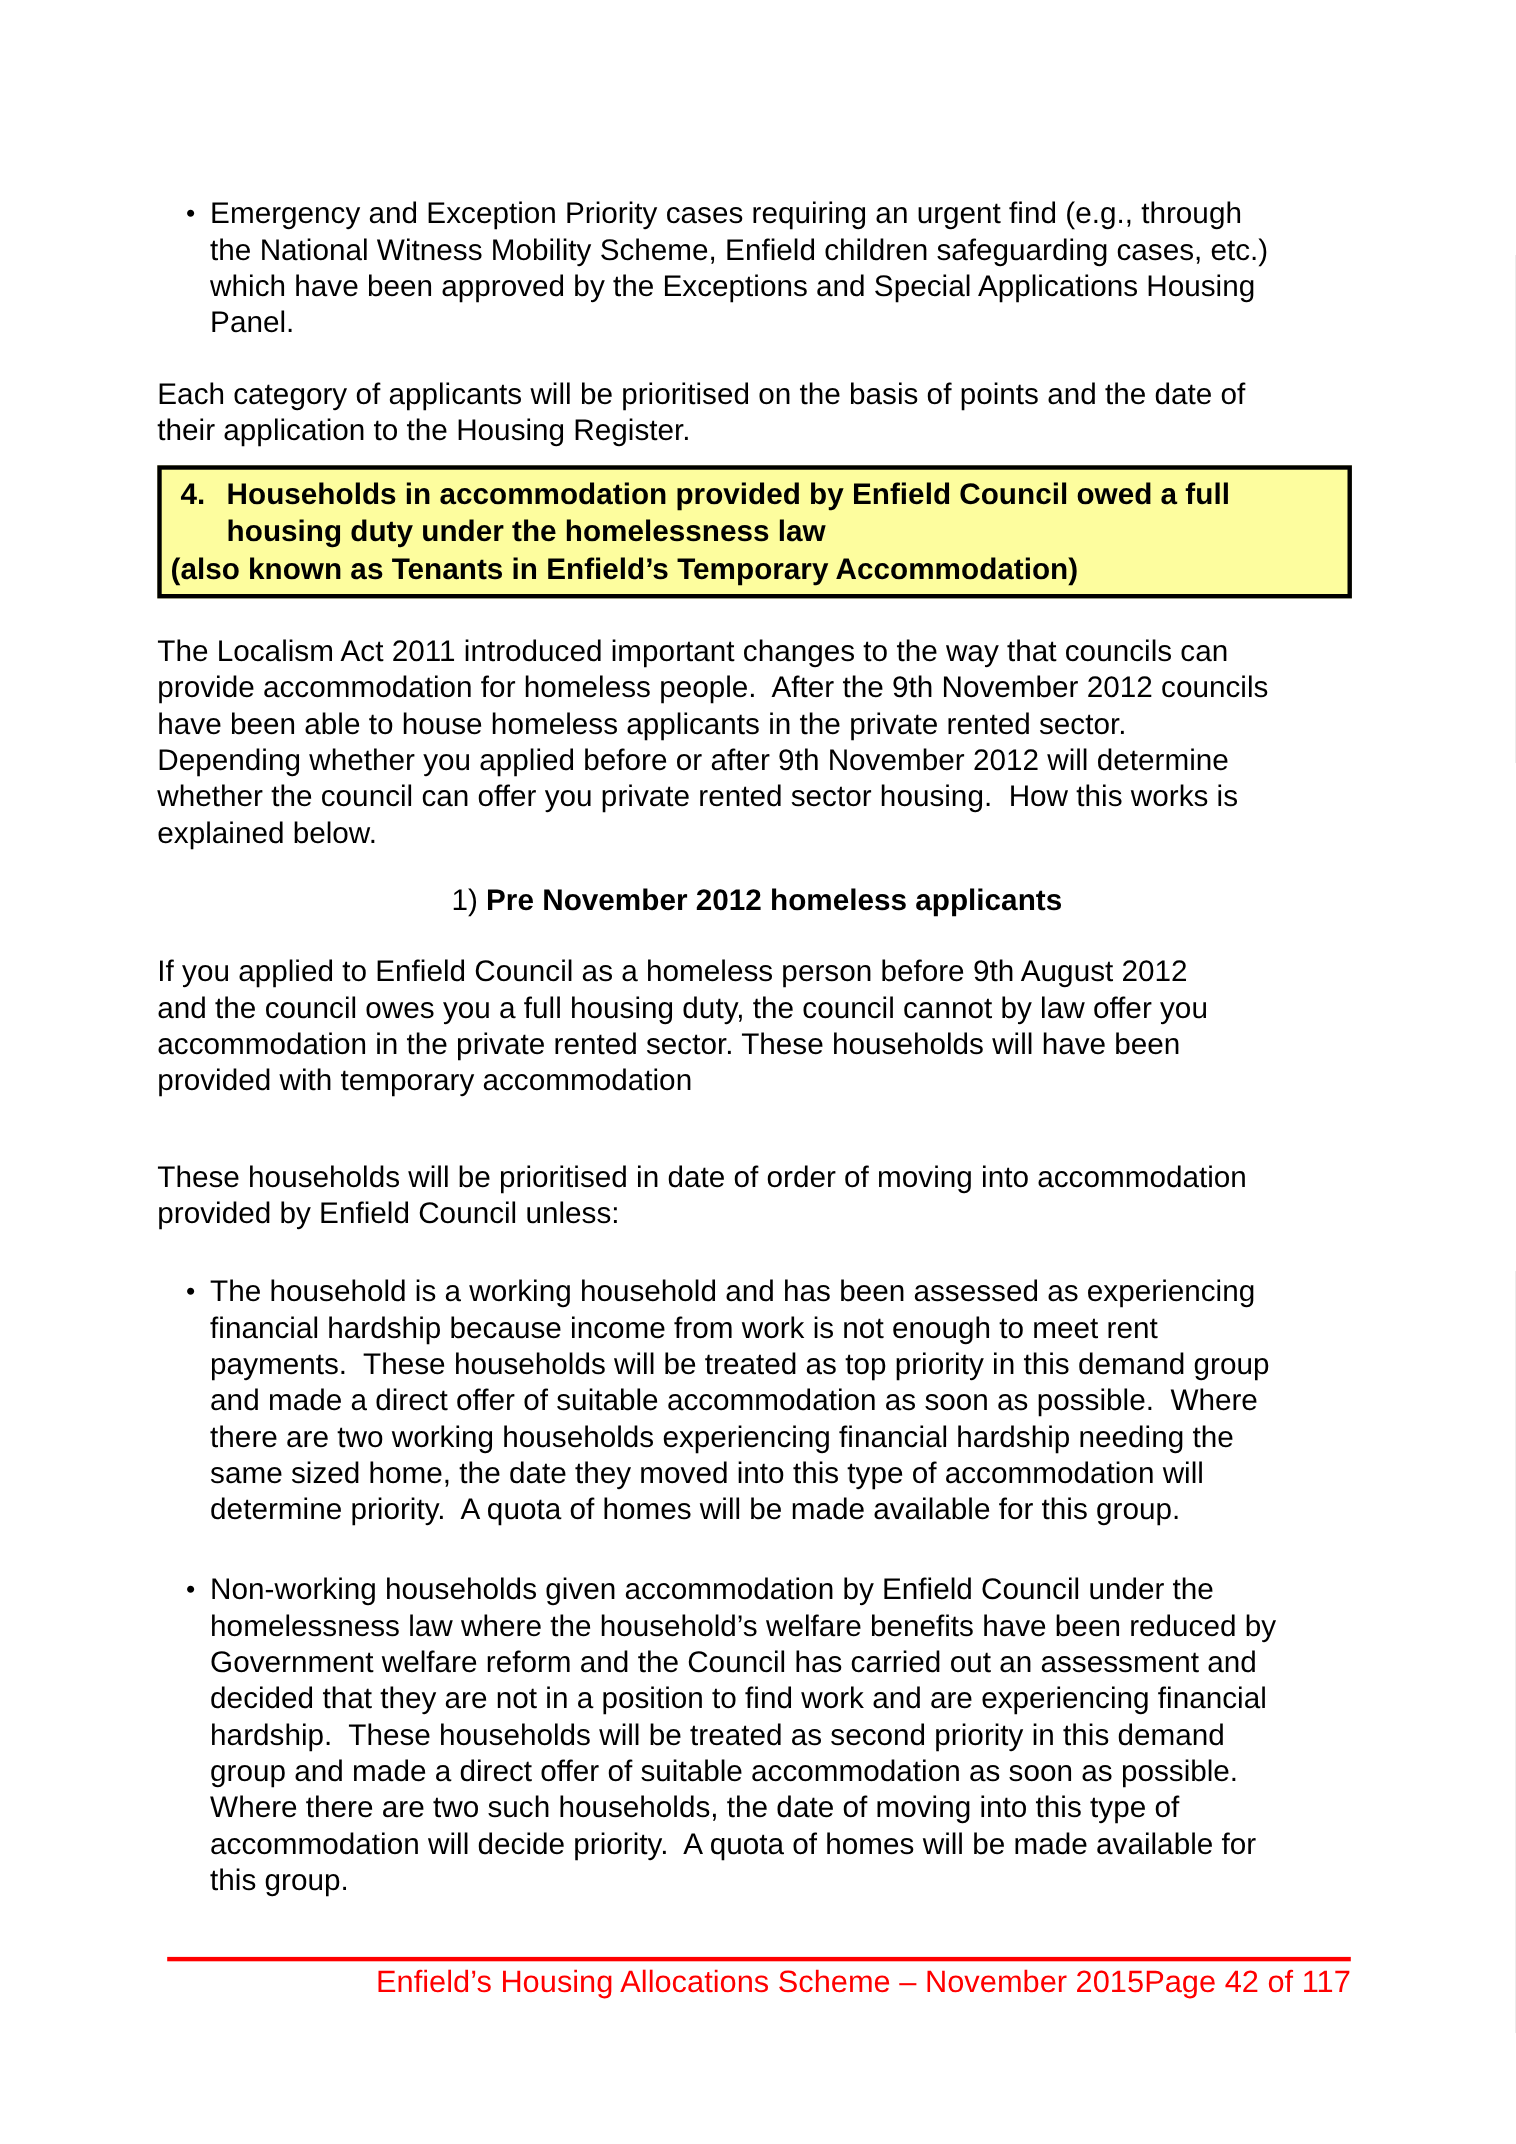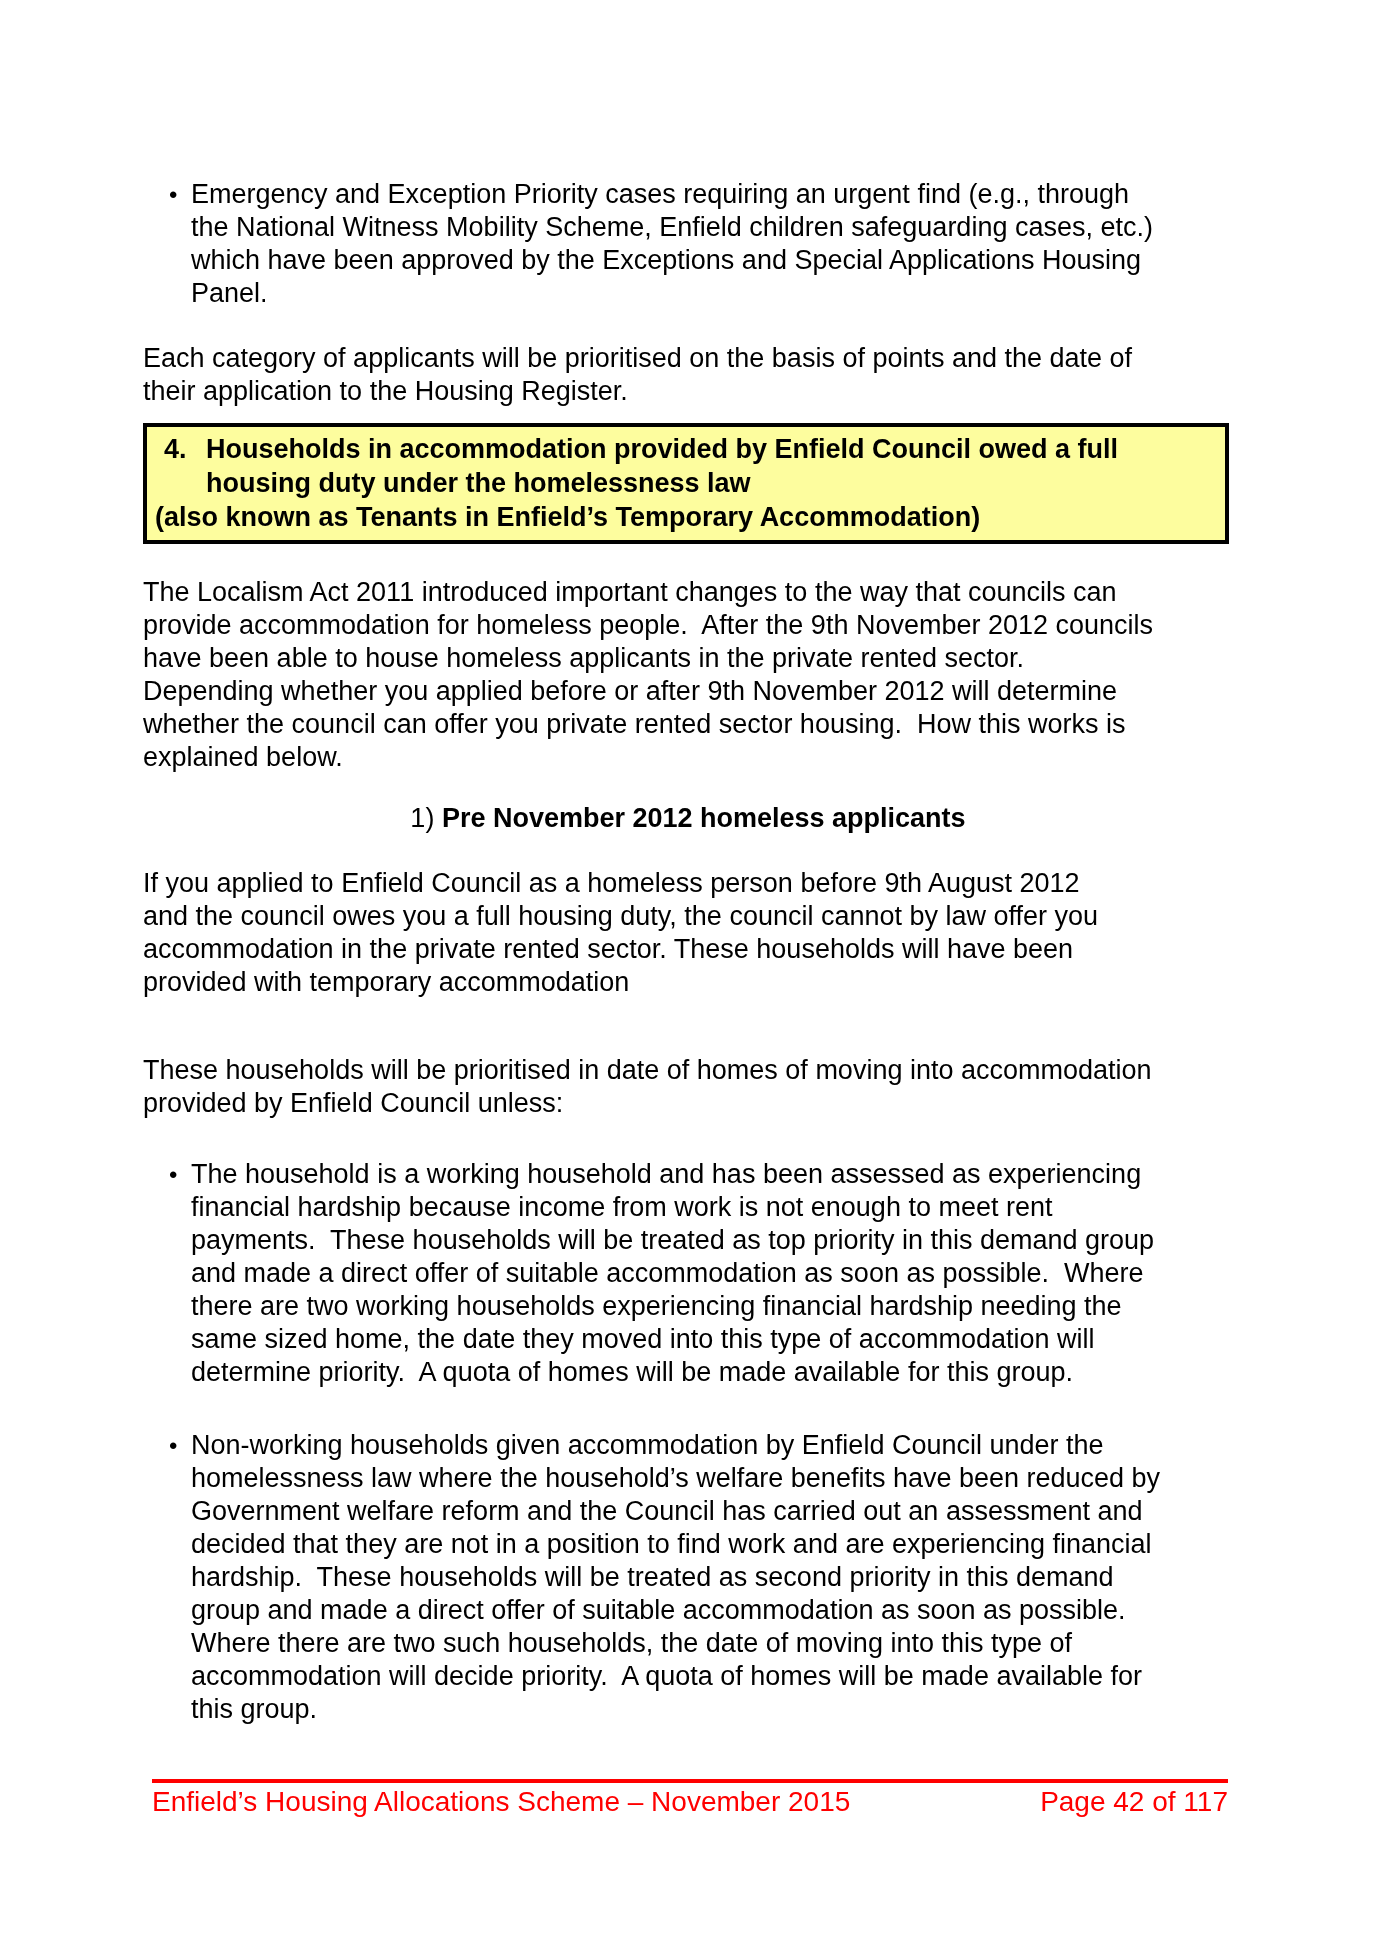--- a/index.html
+++ b/index.html
@@ -72,21 +72,21 @@
   
   .footer {
     position: absolute;
     left: 152px;
     right: 150px;
     top: 1779px;
   }
   .footer-rule { height: 4px; background: var(--footer_red, #ff0000); }
   .footer-row {
     display: flex;
-    justify-content: space-between;
+    justify-content: flex-end;
     color: var(--footer_red, #ff0000);
     margin-top: 2px;
     font-size: 28px;
     line-height: 34px;
   }
 </style>
 </head>
 <body>
 
 <div class="page">
@@ -119,21 +119,21 @@
 whether the council can offer you private rented sector housing.  How this works is
 explained below.</p>
 
     <h2 class="subheading"><span class="subheading-prefix">1) </span><span class="subheading-text">Pre November 2012 homeless applicants</span></h2>
 
     <p class="para lines">If you applied to Enfield Council as a homeless person before 9th August 2012
 and the council owes you a full housing duty, the council cannot by law offer you
 accommodation in the private rented sector. These households will have been
 provided with temporary accommodation</p>
 
-    <p class="para lines extra-gap">These households will be prioritised in date of homes of moving into accommodation
+    <p class="para lines extra-gap">These households will be prioritised in date of order of moving into accommodation
 provided by Enfield Council unless:</p>
 
     <div class="bullet-item gap-before-bullets">
       <span class="bullet-marker">•</span>
       <div class="bullet-text">The household is a working household and has been assessed as experiencing
 financial hardship because income from work is not enough to meet rent
 payments.  These households will be treated as top priority in this demand group
 and made a direct offer of suitable accommodation as soon as possible.  Where
 there are two working households experiencing financial hardship needing the
 same sized home, the date they moved into this type of accommodation will

